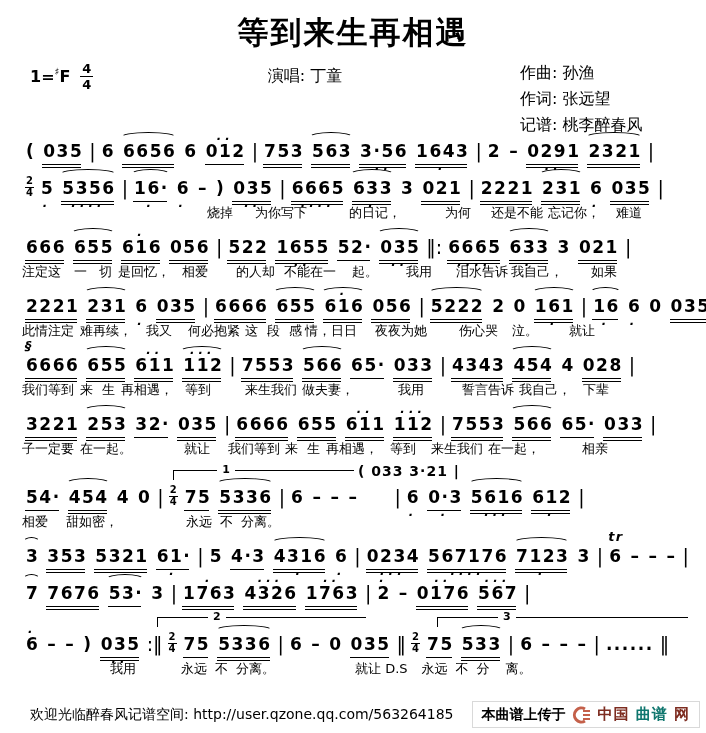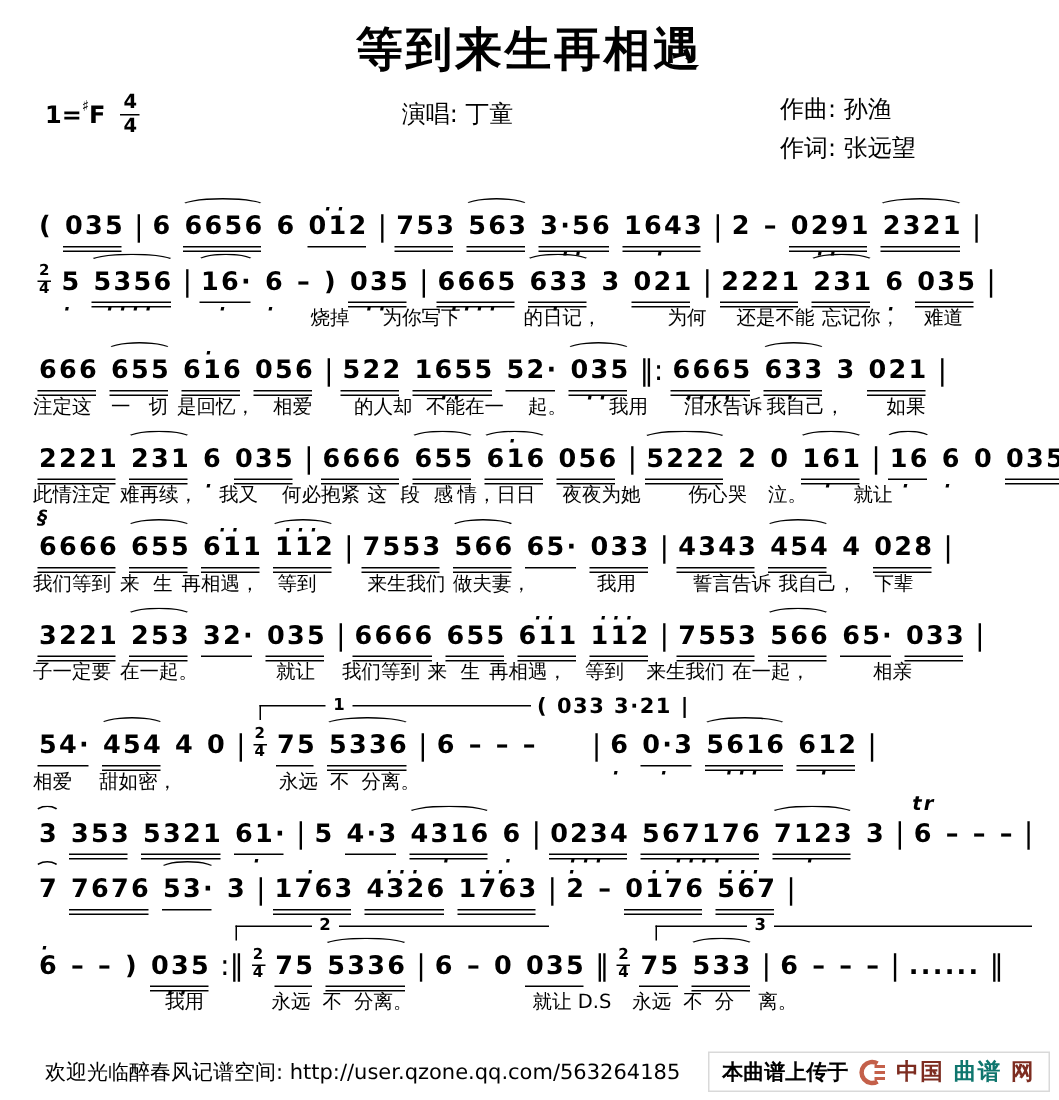--- a/index.html
+++ b/index.html
@@ -66,20 +66,21 @@
       <span>F</span>
       <span class="frac">
         <span class="ftop">4</span>
         <span class="fbot">4</span>
       </span>
     </div>
     <div class="singer">演唱: 丁童</div>
     <div class="credits">
       <div>作曲: 孙渔</div>
       <div>作词: 张远望</div>
+      <div>记谱: 桃李醉春风</div>
     </div>
   </div>
 
   <div class="sheet">
       <div class="line">
         <div class="notation">
           <span class="tok"><span class="txt">(</span></span>
           <span class="tok u2"><span class="txt">035</span></span>
           <span class="bar">|</span>
           <span class="tok"><span class="txt">6</span></span>

